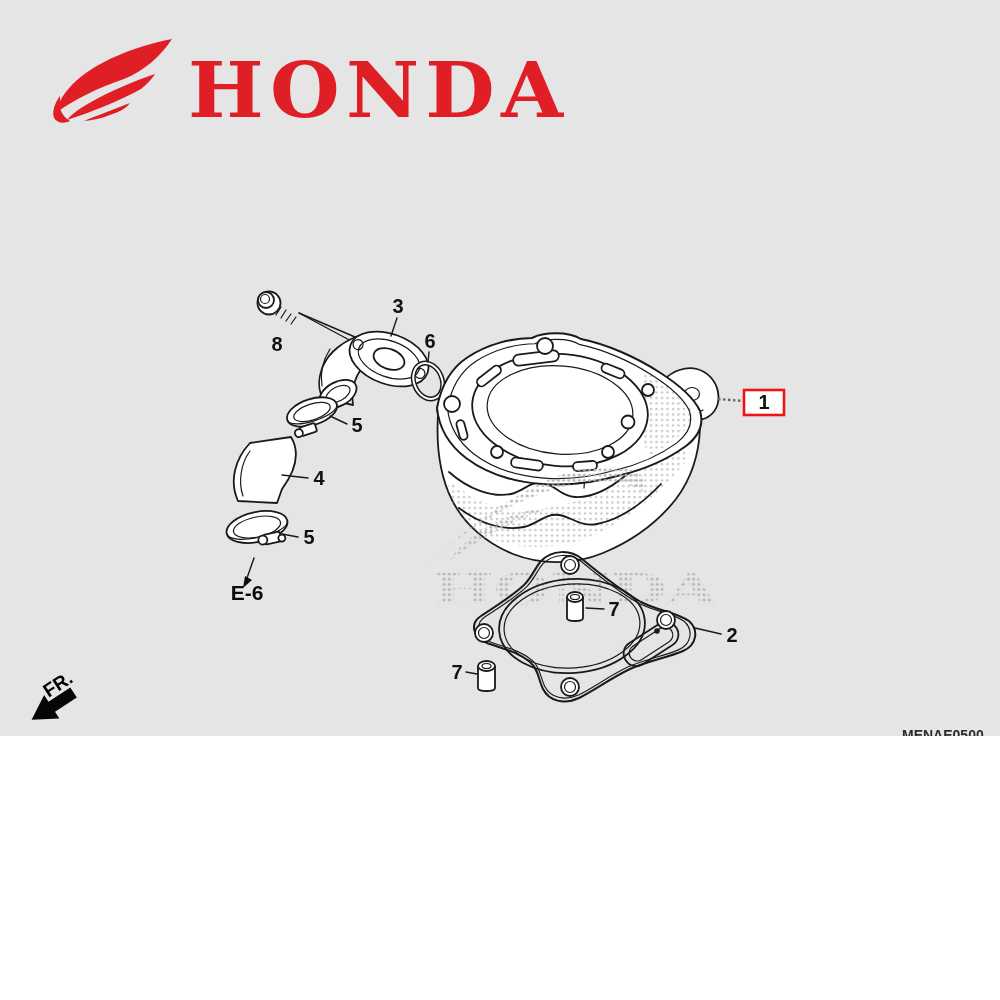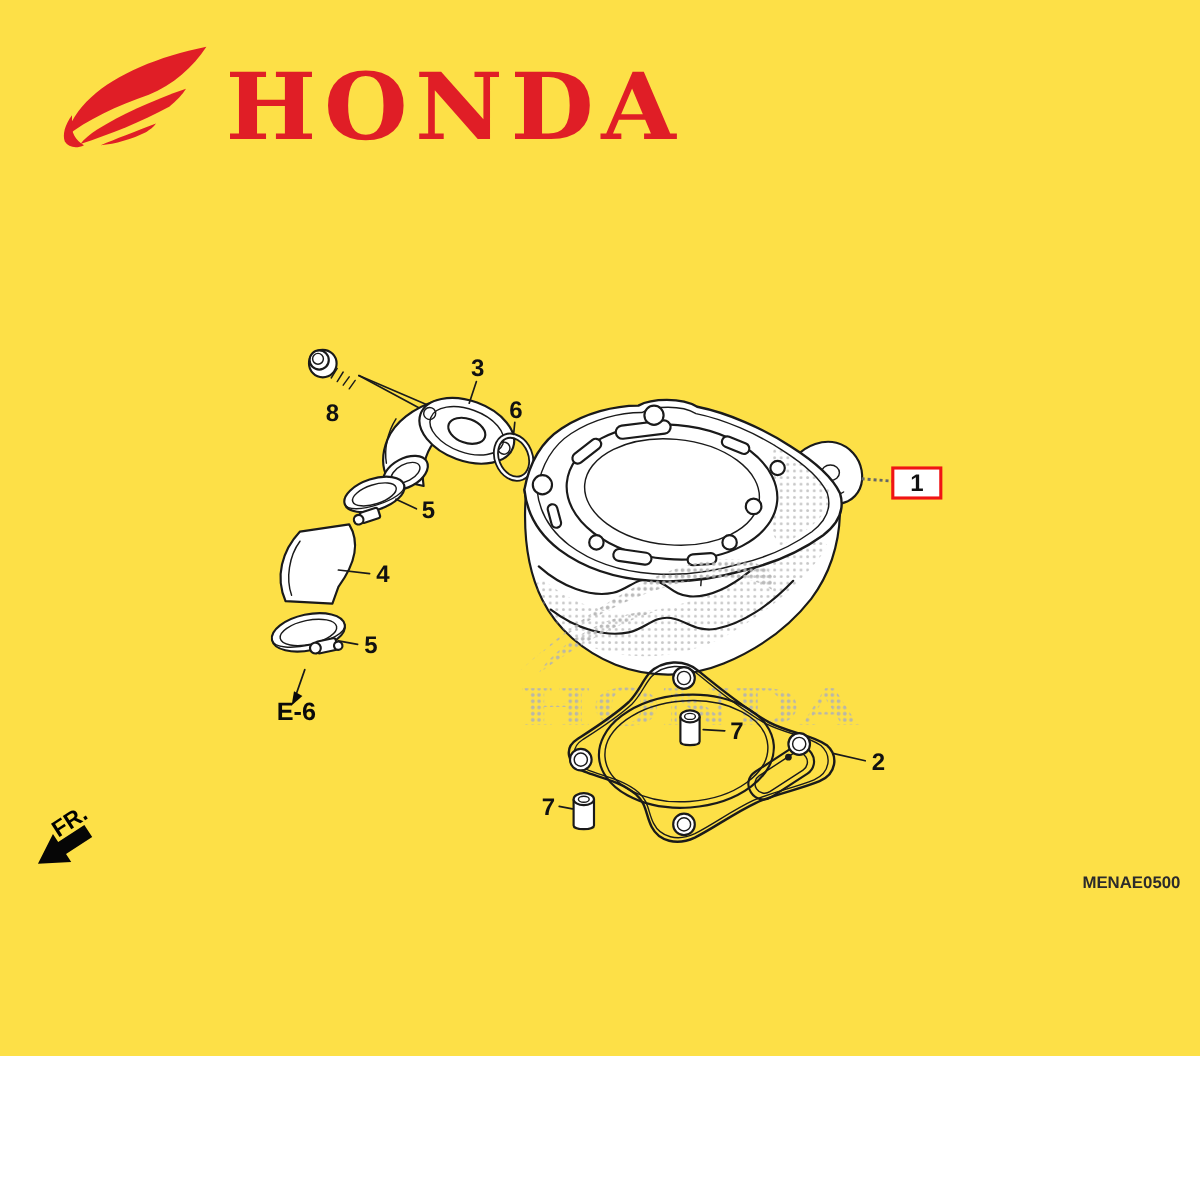--- a/index.html
+++ b/index.html
@@ -1,16 +1,16 @@
 <!DOCTYPE html>
 <html><head>
 <meta charset="utf-8">
 <style>
   html,body{margin:0;padding:0;background:#fff;}
-  .page{position:relative;width:1000px;height:880px;background:#fde047;overflow:hidden;
+  .page{position:relative;width:1000px;height:736px;background:#e5e5e5;overflow:hidden;
         font-family:"Liberation Sans",sans-serif;}
   .brand{position:absolute;top:38px;left:52px;display:flex;align-items:flex-start;}
   .wing{width:122px;height:86px;flex:0 0 auto;}
   .wordmark{font-family:"DejaVu Serif",serif;font-weight:bold;font-size:77px;line-height:1;
             letter-spacing:6px;margin:14px 0 0 14px;transform:scaleX(1.04);transform-origin:left;}
   .diagram{position:absolute;left:0;top:0;width:1000px;height:1000px;}
   .ln{fill:none;stroke:#1a1a1a;stroke-width:1.8;stroke-linecap:round;stroke-linejoin:round;}
   .lnw{fill:#fff;stroke:#1a1a1a;stroke-width:1.8;stroke-linejoin:round;}
   .thin{fill:none;stroke:#1a1a1a;stroke-width:1.2;stroke-linecap:round;}
   .leader{fill:none;stroke:#1a1a1a;stroke-width:1.4;stroke-linecap:round;}

